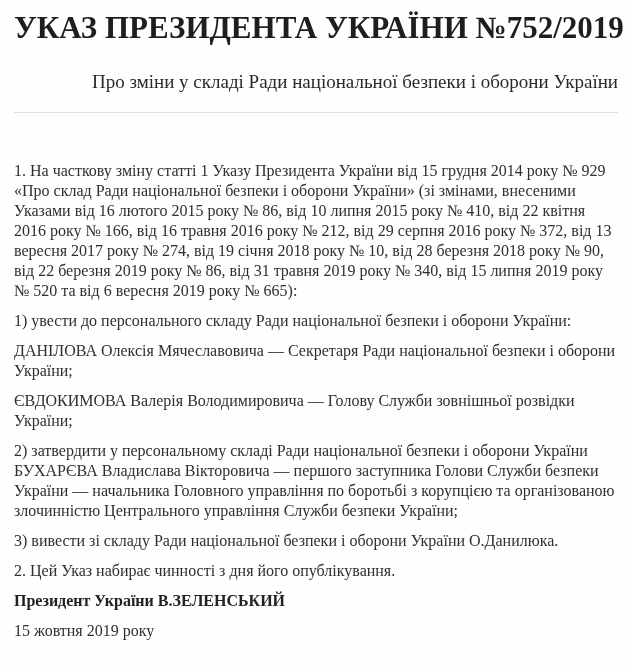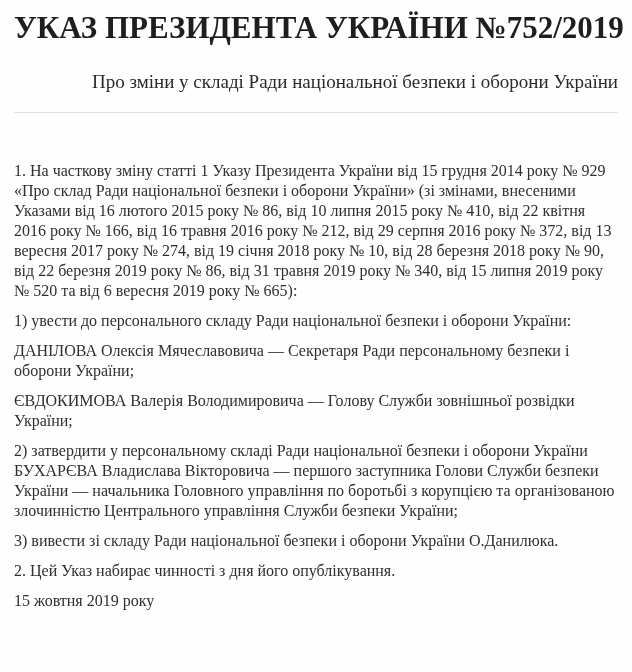--- a/index.html
+++ b/index.html
@@ -74,27 +74,28 @@
 
   <hr class="divider">
 
   <div class="doc-body">
 
 
     <p>1. На часткову зміну статті 1 Указу Президента України від 15 грудня 2014 року № 929 «Про склад Ради національної безпеки і оборони України» (зі змінами, внесеними Указами від 16 лютого 2015 року № 86, від 10 липня 2015 року № 410, від 22 квітня 2016 року № 166, від 16 травня 2016 року № 212, від 29 серпня 2016 року № 372, від 13 вересня 2017 року № 274, від 19 січня 2018 року № 10, від 28 березня 2018 року № 90, від 22 березня 2019 року № 86, від 31 травня 2019 року № 340, від 15 липня 2019 року № 520 та від 6 вересня 2019 року № 665):</p>
 
     <p>1) увести до персонального складу Ради національної безпеки і оборони України:</p>
 
-    <p>ДАНІЛОВА Олексія Мячеславовича — Секретаря Ради персональному безпеки і оборони України;</p>
+    <p>ДАНІЛОВА Олексія Мячеславовича — Секретаря Ради національної безпеки і оборони України;</p>
 
     <p>ЄВДОКИМОВА Валерія Володимировича — Голову Служби зовнішньої розвідки України;</p>
 
     <p>2) затвердити у персональному складі Ради національної безпеки і оборони України БУХАРЄВА Владислава Вікторовича — першого заступника Голови Служби безпеки України — начальника Головного управління по боротьбі з корупцією та організованою злочинністю Центрального управління Служби безпеки України;</p>
 
     <p>3) вивести зі складу Ради національної безпеки і оборони України О.Данилюка.</p>
 
     <p>2. Цей Указ набирає чинності з дня його опублікування.</p>
 
+    <p class="signature">Президент України В.ЗЕЛЕНСЬКИЙ</p>
 
     <p>15 жовтня 2019 року</p>
 
   </div>
 </div>
 
 </body></html>

